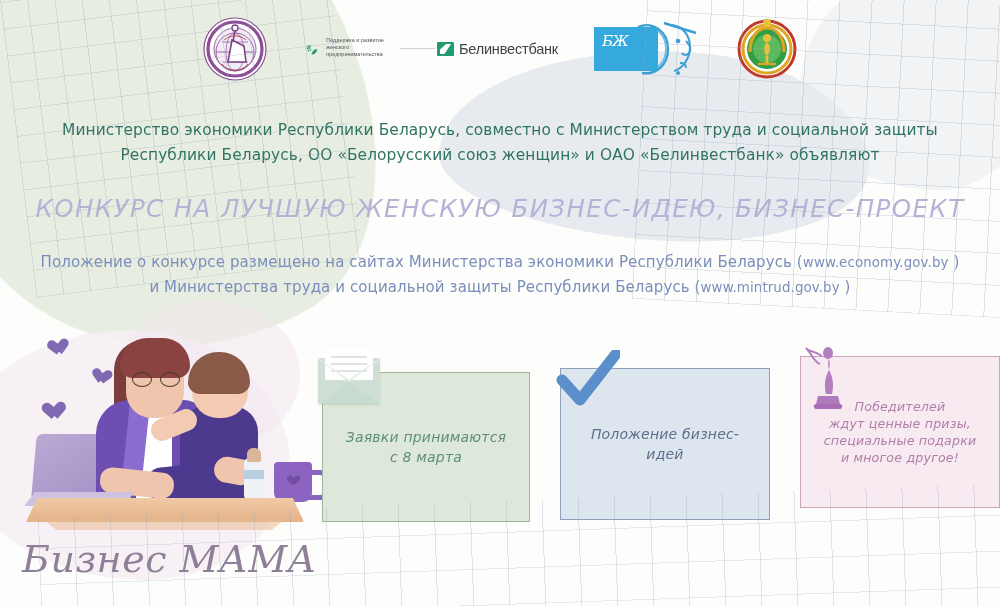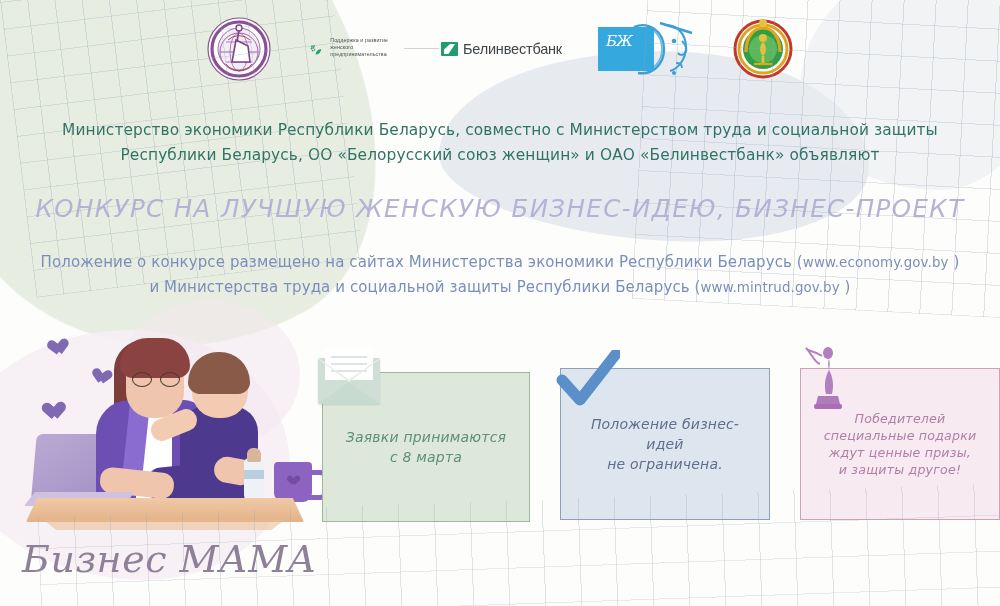--- a/index.html
+++ b/index.html
@@ -41,21 +41,21 @@
   }
 
   
   .logos{
     position:absolute;left:0;top:6px;width:1000px;height:86px;
     display:flex;align-items:center;justify-content:center;gap:36px;
   }
   .logo{display:flex;align-items:center;}
 
   .logo-bsj-wrap{display:flex;align-items:center;gap:6px;}
-  .bsj-flag{width:56px;height:44px;background:#35a8dd;position:relative;}
+  .bsj-flag{width:64px;height:44px;background:#35a8dd;position:relative;}
   .bsj-mono{
     position:absolute;left:8px;top:8px;color:#ffffff;
     font-family:"DejaVu Serif",serif;font-size:15px;font-style:italic;
     line-height:13px;letter-spacing:-1px;
   }
 
   .belinv{display:flex;flex-direction:row;gap:2px;}
   .belinv-top{display:flex;align-items:flex-start;gap:7px;}
   .belinv-slogan{
     font-family:"Liberation Sans",sans-serif;font-size:5.3px;
@@ -237,21 +237,21 @@
     left:322px;top:372px;width:208px;height:150px;
     background:#dde8da;border:1px solid #9db79e;justify-content:center;
   }
   .card-dates .card-text{color:#5f8f72;}
   .card-topics{
     left:560px;top:368px;width:210px;height:152px;
     background:#dde5ef;border:1px solid #8ea0b8;
   }
   .card-topics .card-text{color:#5d6f8c;}
   .card-prizes{
-    left:800px;top:368px;width:200px;height:152px;
+    left:800px;top:356px;width:200px;height:152px;
     background:#f8eaf1;border:1px solid #c9a3b8;
   }
   .card-prizes .card-text{color:#b07fa8;font-size:12.6px;line-height:17px;}
 
   
   .envelope{
     position:absolute;left:318px;top:358px;width:62px;height:46px;
   }
   .env-body{
     position:absolute;inset:0;background:#cfdfd6;border-radius:2px;
@@ -453,33 +453,32 @@
       <span class="env-line" style="top:15px"></span>
       <span class="env-line" style="top:22px"></span>
     </div>
     <div class="env-fold"></div>
     <div class="env-flap"></div>
   </div>
 
   <div class="card card-topics">
     <div class="card-text">
       <div>Положение бизнес-идей</div>
-      <div>не ограничена.</div>
     </div>
   </div>
   <svg class="checkmark" viewBox="0 0 64 62">
     <path d="M6 30 L24 50 L60 4" fill="none" stroke="#5b8fc9" stroke-width="11" stroke-linecap="round" stroke-linejoin="round"></path>
   </svg>
 
   <div class="card card-prizes">
     <div class="card-text">
       <div>Победителей</div>
+      <div>ждут ценные призы,</div>
       <div>специальные подарки</div>
-      <div>ждут ценные призы,</div>
-      <div>и защиты другое!</div>
+      <div>и многое другое!</div>
     </div>
   </div>
   <svg class="trophy" viewBox="0 0 56 70">
     <path d="M22 10 C14 4 8 6 6 2 C12 8 14 16 20 18" fill="none" stroke="#b47fc0" stroke-width="2"></path>
     <path d="M26 8 C30 12 31 20 28 26 C25 32 24 40 26 48 L32 48 C34 40 33 32 30 26 C27 20 28 12 31 8 Z" fill="#b47fc0"></path>
     <ellipse cx="28" cy="7" rx="5" ry="6" fill="#b47fc0"></ellipse>
     <path d="M18 50 H38 L40 58 H16 Z" fill="#b07bbd"></path>
     <rect x="14" y="58" width="28" height="5" rx="2" fill="#a96fb6"></rect>
   </svg>
 

